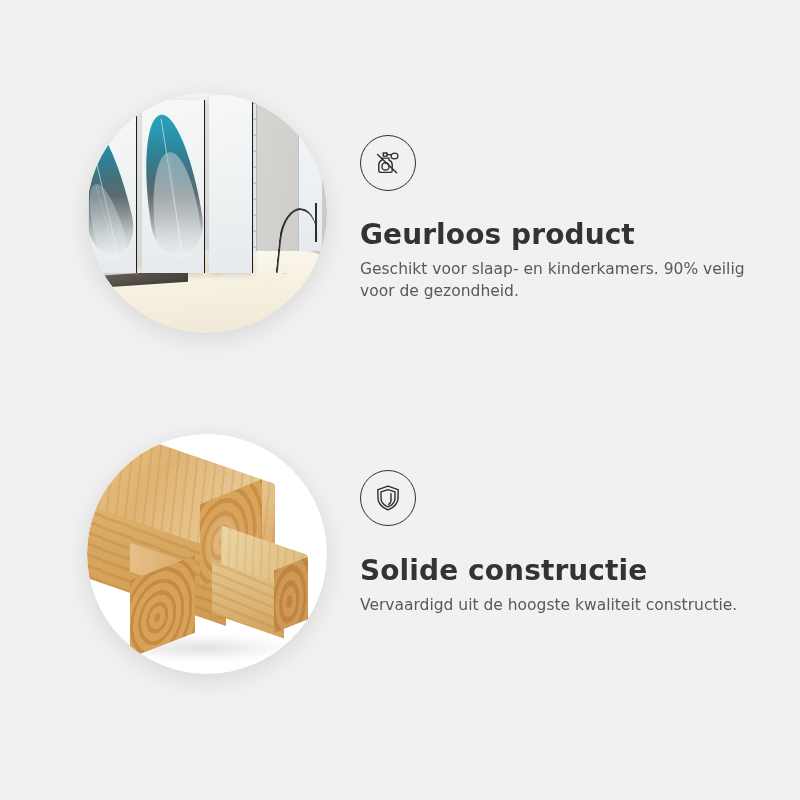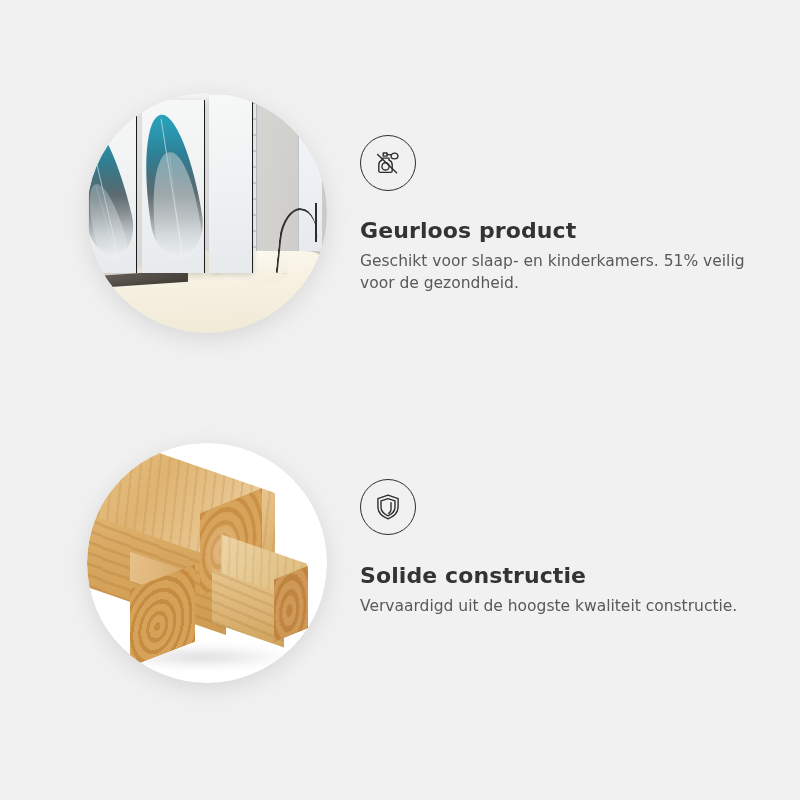--- a/index.html
+++ b/index.html
@@ -24,21 +24,21 @@
     background: #f1f1f1;
   }
 
   
   .feature {
     position: absolute;
     left: 0;
     width: 800px;
   }
   .feature-1 { top: 93px;  height: 253px; }
-  .feature-2 { top: 443px; height: 240px; }
+  .feature-2 { top: 434px; height: 240px; }
 
   
   .media {
     position: absolute;
     left: 87px;
     top: 0;
     width: 240px;
     height: 240px;
     border-radius: 50%;
     overflow: hidden;
@@ -352,21 +352,21 @@
     border: 1.6px solid #2e2e2e;
     border-radius: 50%;
     display: flex;
     align-items: center;
     justify-content: center;
   }
   .icon-badge svg { display: block; }
 
   .f-title {
     font-family: "DejaVu Sans", sans-serif;
-    font-size: 22px;
+    font-size: 28px;
     font-weight: 700;
     color: #333333;
     letter-spacing: .1px;
     white-space: nowrap;
   }
   .f-desc {
     font-family: "DejaVu Sans", sans-serif;
     font-size: 15.5px;
     line-height: 1.45;
     color: #595959;
@@ -428,21 +428,21 @@
           <path d="M16.1 8.6h4.0"></path>
 
           <ellipse cx="23.5" cy="10.0" rx="3.4" ry="2.9"></ellipse>
 
           <circle cx="14.5" cy="20.4" r="3.6"></circle>
 
           <path d="M6.6 8.4 L25.6 26.8"></path>
         </svg>
       </div>
       <h2 class="f-title">Geurloos product</h2>
-      <p class="f-desc">Geschikt voor slaap- en kinderkamers. 51% veilig voor de gezondheid.</p>
+      <p class="f-desc">Geschikt voor slaap- en kinderkamers. 90% veilig voor de gezondheid.</p>
     </div>
   </section>
 
   <section class="feature feature-2 blk-2">
 
     <div class="media">
       <div class="media-inner">
         <div class="wood-scene">
           <div class="wood-shadow"></div>
           <div class="blk blk-face beam-front"></div>

